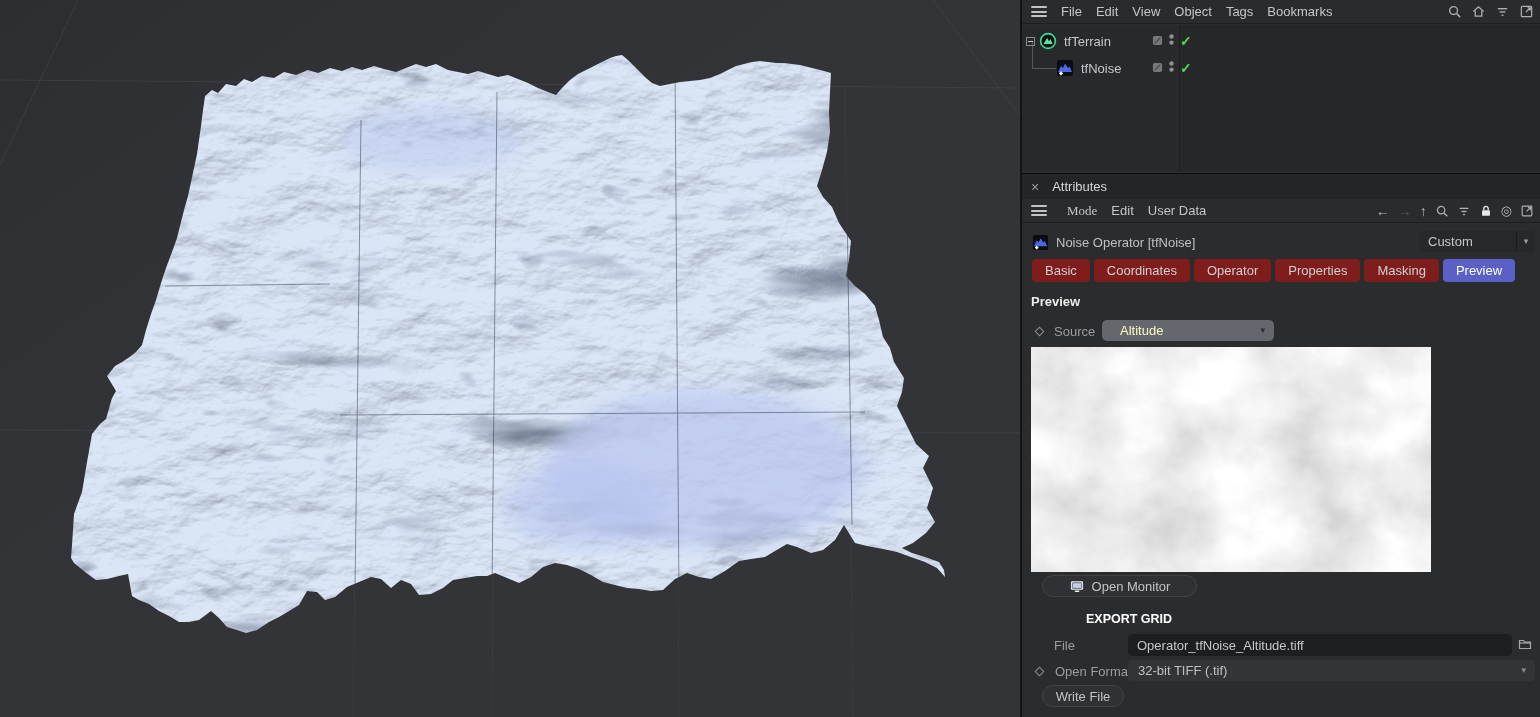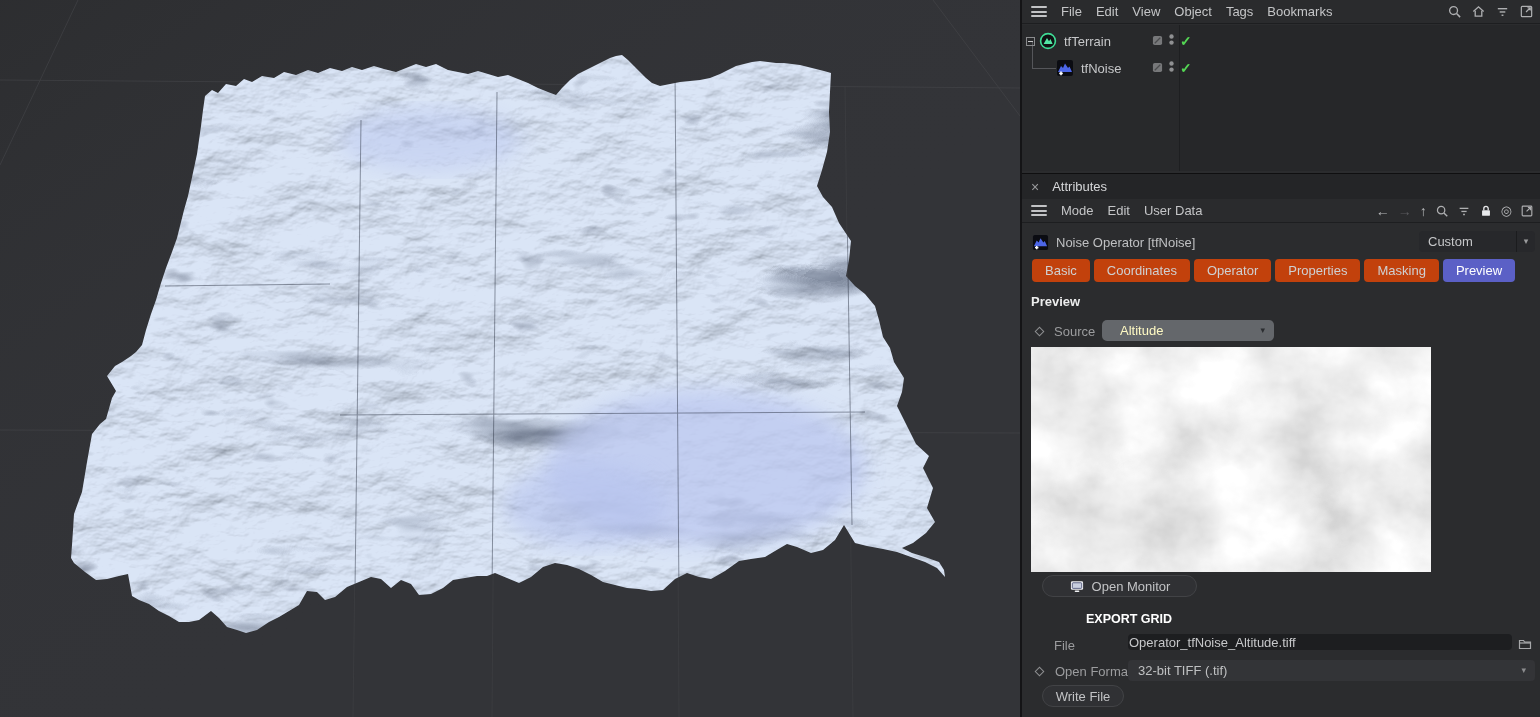--- a/index.html
+++ b/index.html
@@ -45,21 +45,21 @@
 
   .obj-row { position:absolute; left:0; top:4px; width:520px; height:24px; display:flex; align-items:center; }
   .obj-title { margin-left:7px; color:#bfc0c2; }
   .preset-dd { position:absolute; right:7px; top:1px; width:116px; height:21px; background:#27282b;
                border-radius:4px; display:flex; align-items:center; }
   .preset-dd .txt { padding-left:9px; color:#c6c7c9; flex:1; }
   .preset-dd .arr { width:19px; height:21px; border-left:1px solid #1b1c1e; display:flex;
                     align-items:center; justify-content:center; color:#9a9b9d; font-size:9px; }
 
   .tabs { position:absolute; left:10px; top:33px; display:flex; gap:4px; }
-  .tab { height:23px; line-height:23px; padding:0 13px; background:#c2410c; border-radius:4px;
+  .tab { height:23px; line-height:23px; padding:0 13px; background:#7f1d1d; border-radius:4px;
          color:#cfd0d2; white-space:nowrap; }
   .tab.active { background:#5b60c6; color:#ffffff; }
 
   .sec-heading { position:absolute; left:9px; top:68px; color:#eceded; font-weight:bold; }
   .row-label { color:#9b9c9e; }
   .diamond { width:7px; height:7px; border:1px solid #8e8f91; transform:rotate(45deg); }
 
   .source-row { position:absolute; left:0; top:94px; width:520px; height:22px; display:flex; align-items:center; }
   .source-dd { position:absolute; left:80px; top:0; width:172px; height:21px; background:#64676b;
                border-radius:5px; display:flex; align-items:center; }
@@ -69,22 +69,22 @@
   .preview-img { position:absolute; left:9px; top:121px; width:400px; height:225px; background:#bfbfbf; }
   .preview-img svg { display:block; }
 
   .btn { background:#303134; border:1px solid #424346; border-radius:11px; height:22px;
          display:flex; align-items:center; justify-content:center; color:#c2c3c5; }
   .open-monitor { position:absolute; left:20px; top:349px; width:155px; gap:7px; }
   .write-file { position:absolute; left:20px; top:459px; width:82px; }
 
   .export-heading { position:absolute; left:24px; top:386px; color:#ffffff; font-weight:bold; font-size:12.5px;margin-left:40px; }
   .file-row { position:absolute; left:0; top:408px; width:520px; height:22px; display:flex; align-items:center; }
-  .file-input { position:absolute; left:106px; top:0; width:384px; height:16px; background:#1d1e20;
-                border:none; border-radius:4px; color:#c6c7c9; padding:0 1px; font-size:13px;
+  .file-input { position:absolute; left:106px; top:0; width:384px; height:22px; background:#1d1e20;
+                border:none; border-radius:4px; color:#c6c7c9; padding:0 9px; font-size:13px;
                 font-family:"Liberation Sans", sans-serif; }
   .folder-btn { position:absolute; left:495px; top:2px; }
   .format-row { position:absolute; left:0; top:434px; width:520px; height:22px; display:flex; align-items:center; }
   .format-dd { position:absolute; left:106px; top:0; width:407px; height:21px; background:#333437;
                border-radius:4px; display:flex; align-items:center; }
   .format-dd .txt { padding-left:10px; color:#bfc0c2; flex:1; }
   .format-dd .arr { color:#8b8c8e; font-size:9px; padding-right:9px; }
 
   .glyph { line-height:1; }
 </style>
@@ -265,21 +265,21 @@
       <span class="attr-close">×</span>
       <span class="attr-title">Attributes</span>
     </div>
 
     <div class="menubar attr-menubar">
       <div class="hamburger">
           <i></i>
           <i></i>
           <i></i>
         </div>
-      <span class="menu-item" style="margin-left:7px;">Mode</span>
+      <span class="menu-item" style="margin-left:13px;font-family:Liberation Serif, serif;">Mode</span>
       <span class="menu-item">Edit</span>
       <span class="menu-item">User Data</span>
       <div class="mb-icons" style="gap:8px;">
         <span class="glyph" style="color:#b9babc; font-size:14px;">←</span>
         <span class="glyph" style="color:#5a5b5e; font-size:14px;">→</span>
         <span class="glyph" style="color:#b9babc; font-size:14px;">↑</span>
         <span>
           <svg width="14" height="14" viewBox="0 0 16 16">
               <circle cx="7" cy="7" r="4.2" fill="none" stroke="currentColor" stroke-width="1.4"></circle>
               <line x1="10.2" y1="10.2" x2="14" y2="14" stroke="currentColor" stroke-width="1.6"></line>

